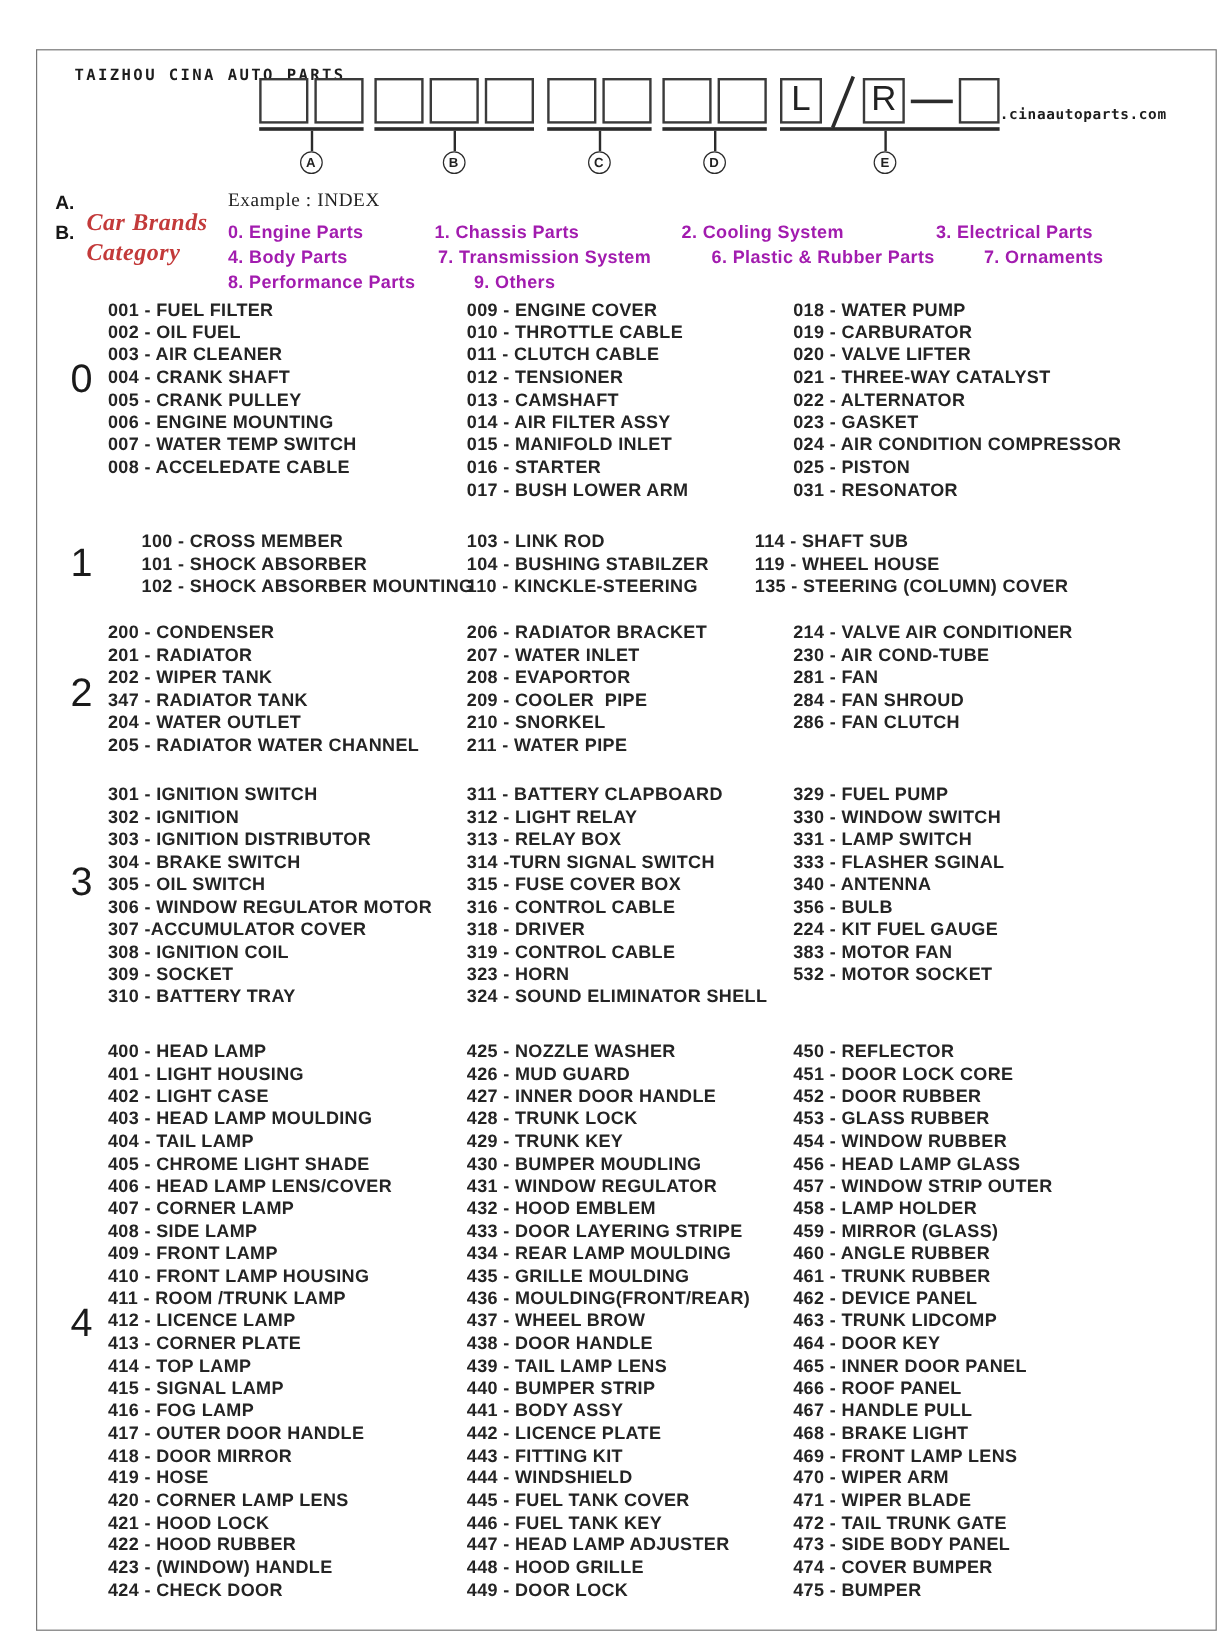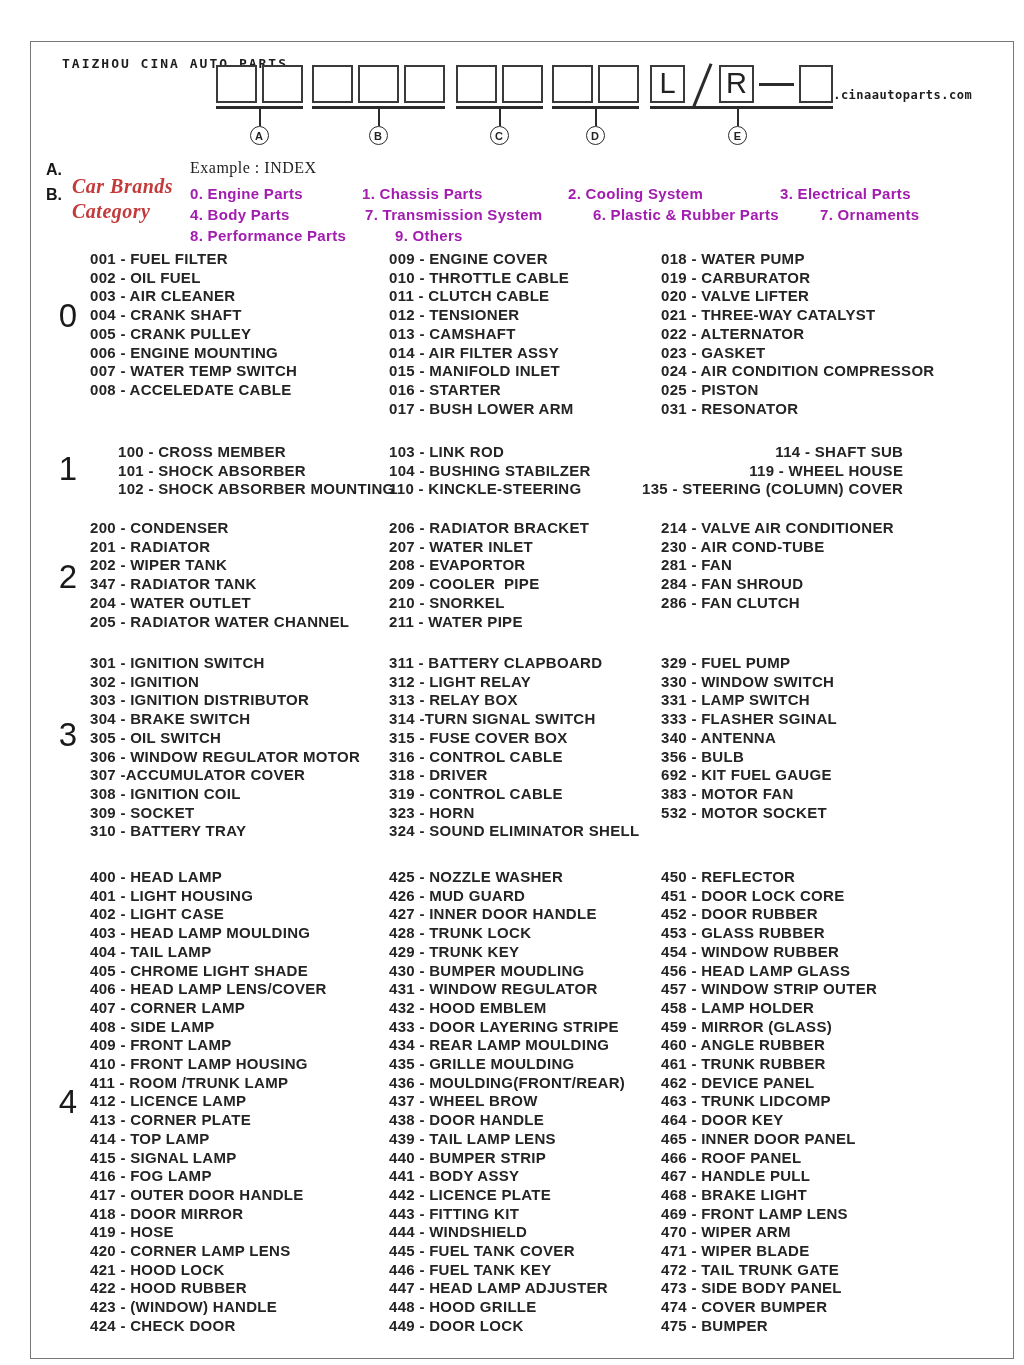--- a/index.html
+++ b/index.html
@@ -130,26 +130,26 @@
     <span class="cat" style="left: 395px; top: 227px;">9. Others</span>
   </div>
 <div id="parts">
     <div class="sec-num" style="top: 297px;">0</div>
     <div class="part-col" style="left: 90px; top: 250px;"><div>001 - FUEL FILTER</div><div>002 - OIL FUEL</div><div>003 - AIR CLEANER</div><div>004 - CRANK SHAFT</div><div>005 - CRANK PULLEY</div><div>006 - ENGINE MOUNTING</div><div>007 - WATER TEMP SWITCH</div><div>008 - ACCELEDATE CABLE</div></div>
     <div class="part-col" style="left: 389px; top: 250px;"><div>009 - ENGINE COVER</div><div>010 - THROTTLE CABLE</div><div>011 - CLUTCH CABLE</div><div>012 - TENSIONER</div><div>013 - CAMSHAFT</div><div>014 - AIR FILTER ASSY</div><div>015 - MANIFOLD INLET</div><div>016 - STARTER</div><div>017 - BUSH LOWER ARM</div></div>
     <div class="part-col" style="left: 661px; top: 250px;"><div>018 - WATER PUMP</div><div>019 - CARBURATOR</div><div>020 - VALVE LIFTER</div><div>021 - THREE-WAY CATALYST</div><div>022 - ALTERNATOR</div><div>023 - GASKET</div><div>024 - AIR CONDITION COMPRESSOR</div><div>025 - PISTON</div><div>031 - RESONATOR</div></div>
     <div class="sec-num" style="top: 450px;">1</div>
     <div class="part-col" style="left: 90px; top: 443px; margin-left: 28px;"><div>100 - CROSS MEMBER</div><div>101 - SHOCK ABSORBER</div><div>102 - SHOCK ABSORBER MOUNTING</div></div>
     <div class="part-col" style="left: 389px; top: 443px;"><div>103 - LINK ROD</div><div>104 - BUSHING STABILZER</div><div>110 - KINCKLE-STEERING</div></div>
-    <div class="part-col" style="left: 642px; top: 443px; text-align: right;"><div>114 - SHAFT SUB</div><div>119 - WHEEL HOUSE</div><div>135 - STEERING (COLUMN) COVER</div></div>
+    <div class="part-col" style="left: 629px; top: 443px;"><div>114 - SHAFT SUB</div><div>119 - WHEEL HOUSE</div><div>135 - STEERING (COLUMN) COVER</div></div>
     <div class="sec-num" style="top: 558px;">2</div>
     <div class="part-col" style="left: 90px; top: 519px;"><div>200 - CONDENSER</div><div>201 - RADIATOR</div><div>202 - WIPER TANK</div><div>347 - RADIATOR TANK</div><div>204 - WATER OUTLET</div><div>205 - RADIATOR WATER CHANNEL</div></div>
     <div class="part-col" style="left: 389px; top: 519px;"><div>206 - RADIATOR BRACKET</div><div>207 - WATER INLET</div><div>208 - EVAPORTOR</div><div>209 - COOLER  PIPE</div><div>210 - SNORKEL</div><div>211 - WATER PIPE</div></div>
     <div class="part-col" style="left: 661px; top: 519px;"><div>214 - VALVE AIR CONDITIONER</div><div>230 - AIR COND-TUBE</div><div>281 - FAN</div><div>284 - FAN SHROUD</div><div>286 - FAN CLUTCH</div></div>
     <div class="sec-num" style="top: 716px;">3</div>
     <div class="part-col" style="left: 90px; top: 654px;"><div>301 - IGNITION SWITCH</div><div>302 - IGNITION</div><div>303 - IGNITION DISTRIBUTOR</div><div>304 - BRAKE SWITCH</div><div>305 - OIL SWITCH</div><div>306 - WINDOW REGULATOR MOTOR</div><div>307 -ACCUMULATOR COVER</div><div>308 - IGNITION COIL</div><div>309 - SOCKET</div><div>310 - BATTERY TRAY</div></div>
     <div class="part-col" style="left: 389px; top: 654px;"><div>311 - BATTERY CLAPBOARD</div><div>312 - LIGHT RELAY</div><div>313 - RELAY BOX</div><div>314 -TURN SIGNAL SWITCH</div><div>315 - FUSE COVER BOX</div><div>316 - CONTROL CABLE</div><div>318 - DRIVER</div><div>319 - CONTROL CABLE</div><div>323 - HORN</div><div>324 - SOUND ELIMINATOR SHELL</div></div>
-    <div class="part-col" style="left: 661px; top: 654px;"><div>329 - FUEL PUMP</div><div>330 - WINDOW SWITCH</div><div>331 - LAMP SWITCH</div><div>333 - FLASHER SGINAL</div><div>340 - ANTENNA</div><div>356 - BULB</div><div>692 - KIT FUEL GAUGE</div><div>383 - MOTOR FAN</div><div>532 - MOTOR SOCKET</div></div>
+    <div class="part-col" style="left: 661px; top: 654px;"><div>329 - FUEL PUMP</div><div>330 - WINDOW SWITCH</div><div>331 - LAMP SWITCH</div><div>333 - FLASHER SGINAL</div><div>340 - ANTENNA</div><div>356 - BULB</div><div>224 - KIT FUEL GAUGE</div><div>383 - MOTOR FAN</div><div>532 - MOTOR SOCKET</div></div>
     <div class="sec-num" style="top: 1083px;">4</div>
     <div class="part-col" style="left: 90px; top: 868px;"><div>400 - HEAD LAMP</div><div>401 - LIGHT HOUSING</div><div>402 - LIGHT CASE</div><div>403 - HEAD LAMP MOULDING</div><div>404 - TAIL LAMP</div><div>405 - CHROME LIGHT SHADE</div><div>406 - HEAD LAMP LENS/COVER</div><div>407 - CORNER LAMP</div><div>408 - SIDE LAMP</div><div>409 - FRONT LAMP</div><div>410 - FRONT LAMP HOUSING</div><div>411 - ROOM /TRUNK LAMP</div><div>412 - LICENCE LAMP</div><div>413 - CORNER PLATE</div><div>414 - TOP LAMP</div><div>415 - SIGNAL LAMP</div><div>416 - FOG LAMP</div><div>417 - OUTER DOOR HANDLE</div><div>418 - DOOR MIRROR</div><div>419 - HOSE</div><div>420 - CORNER LAMP LENS</div><div>421 - HOOD LOCK</div><div>422 - HOOD RUBBER</div><div>423 - (WINDOW) HANDLE</div><div>424 - CHECK DOOR</div></div>
     <div class="part-col" style="left: 389px; top: 868px;"><div>425 - NOZZLE WASHER</div><div>426 - MUD GUARD</div><div>427 - INNER DOOR HANDLE</div><div>428 - TRUNK LOCK</div><div>429 - TRUNK KEY</div><div>430 - BUMPER MOUDLING</div><div>431 - WINDOW REGULATOR</div><div>432 - HOOD EMBLEM</div><div>433 - DOOR LAYERING STRIPE</div><div>434 - REAR LAMP MOULDING</div><div>435 - GRILLE MOULDING</div><div>436 - MOULDING(FRONT/REAR)</div><div>437 - WHEEL BROW</div><div>438 - DOOR HANDLE</div><div>439 - TAIL LAMP LENS</div><div>440 - BUMPER STRIP</div><div>441 - BODY ASSY</div><div>442 - LICENCE PLATE</div><div>443 - FITTING KIT</div><div>444 - WINDSHIELD</div><div>445 - FUEL TANK COVER</div><div>446 - FUEL TANK KEY</div><div>447 - HEAD LAMP ADJUSTER</div><div>448 - HOOD GRILLE</div><div>449 - DOOR LOCK</div></div>
     <div class="part-col" style="left: 661px; top: 868px;"><div>450 - REFLECTOR</div><div>451 - DOOR LOCK CORE</div><div>452 - DOOR RUBBER</div><div>453 - GLASS RUBBER</div><div>454 - WINDOW RUBBER</div><div>456 - HEAD LAMP GLASS</div><div>457 - WINDOW STRIP OUTER</div><div>458 - LAMP HOLDER</div><div>459 - MIRROR (GLASS)</div><div>460 - ANGLE RUBBER</div><div>461 - TRUNK RUBBER</div><div>462 - DEVICE PANEL</div><div>463 - TRUNK LIDCOMP</div><div>464 - DOOR KEY</div><div>465 - INNER DOOR PANEL</div><div>466 - ROOF PANEL</div><div>467 - HANDLE PULL</div><div>468 - BRAKE LIGHT</div><div>469 - FRONT LAMP LENS</div><div>470 - WIPER ARM</div><div>471 - WIPER BLADE</div><div>472 - TAIL TRUNK GATE</div><div>473 - SIDE BODY PANEL</div><div>474 - COVER BUMPER</div><div>475 - BUMPER</div></div>
   </div>
 
 </body></html>

